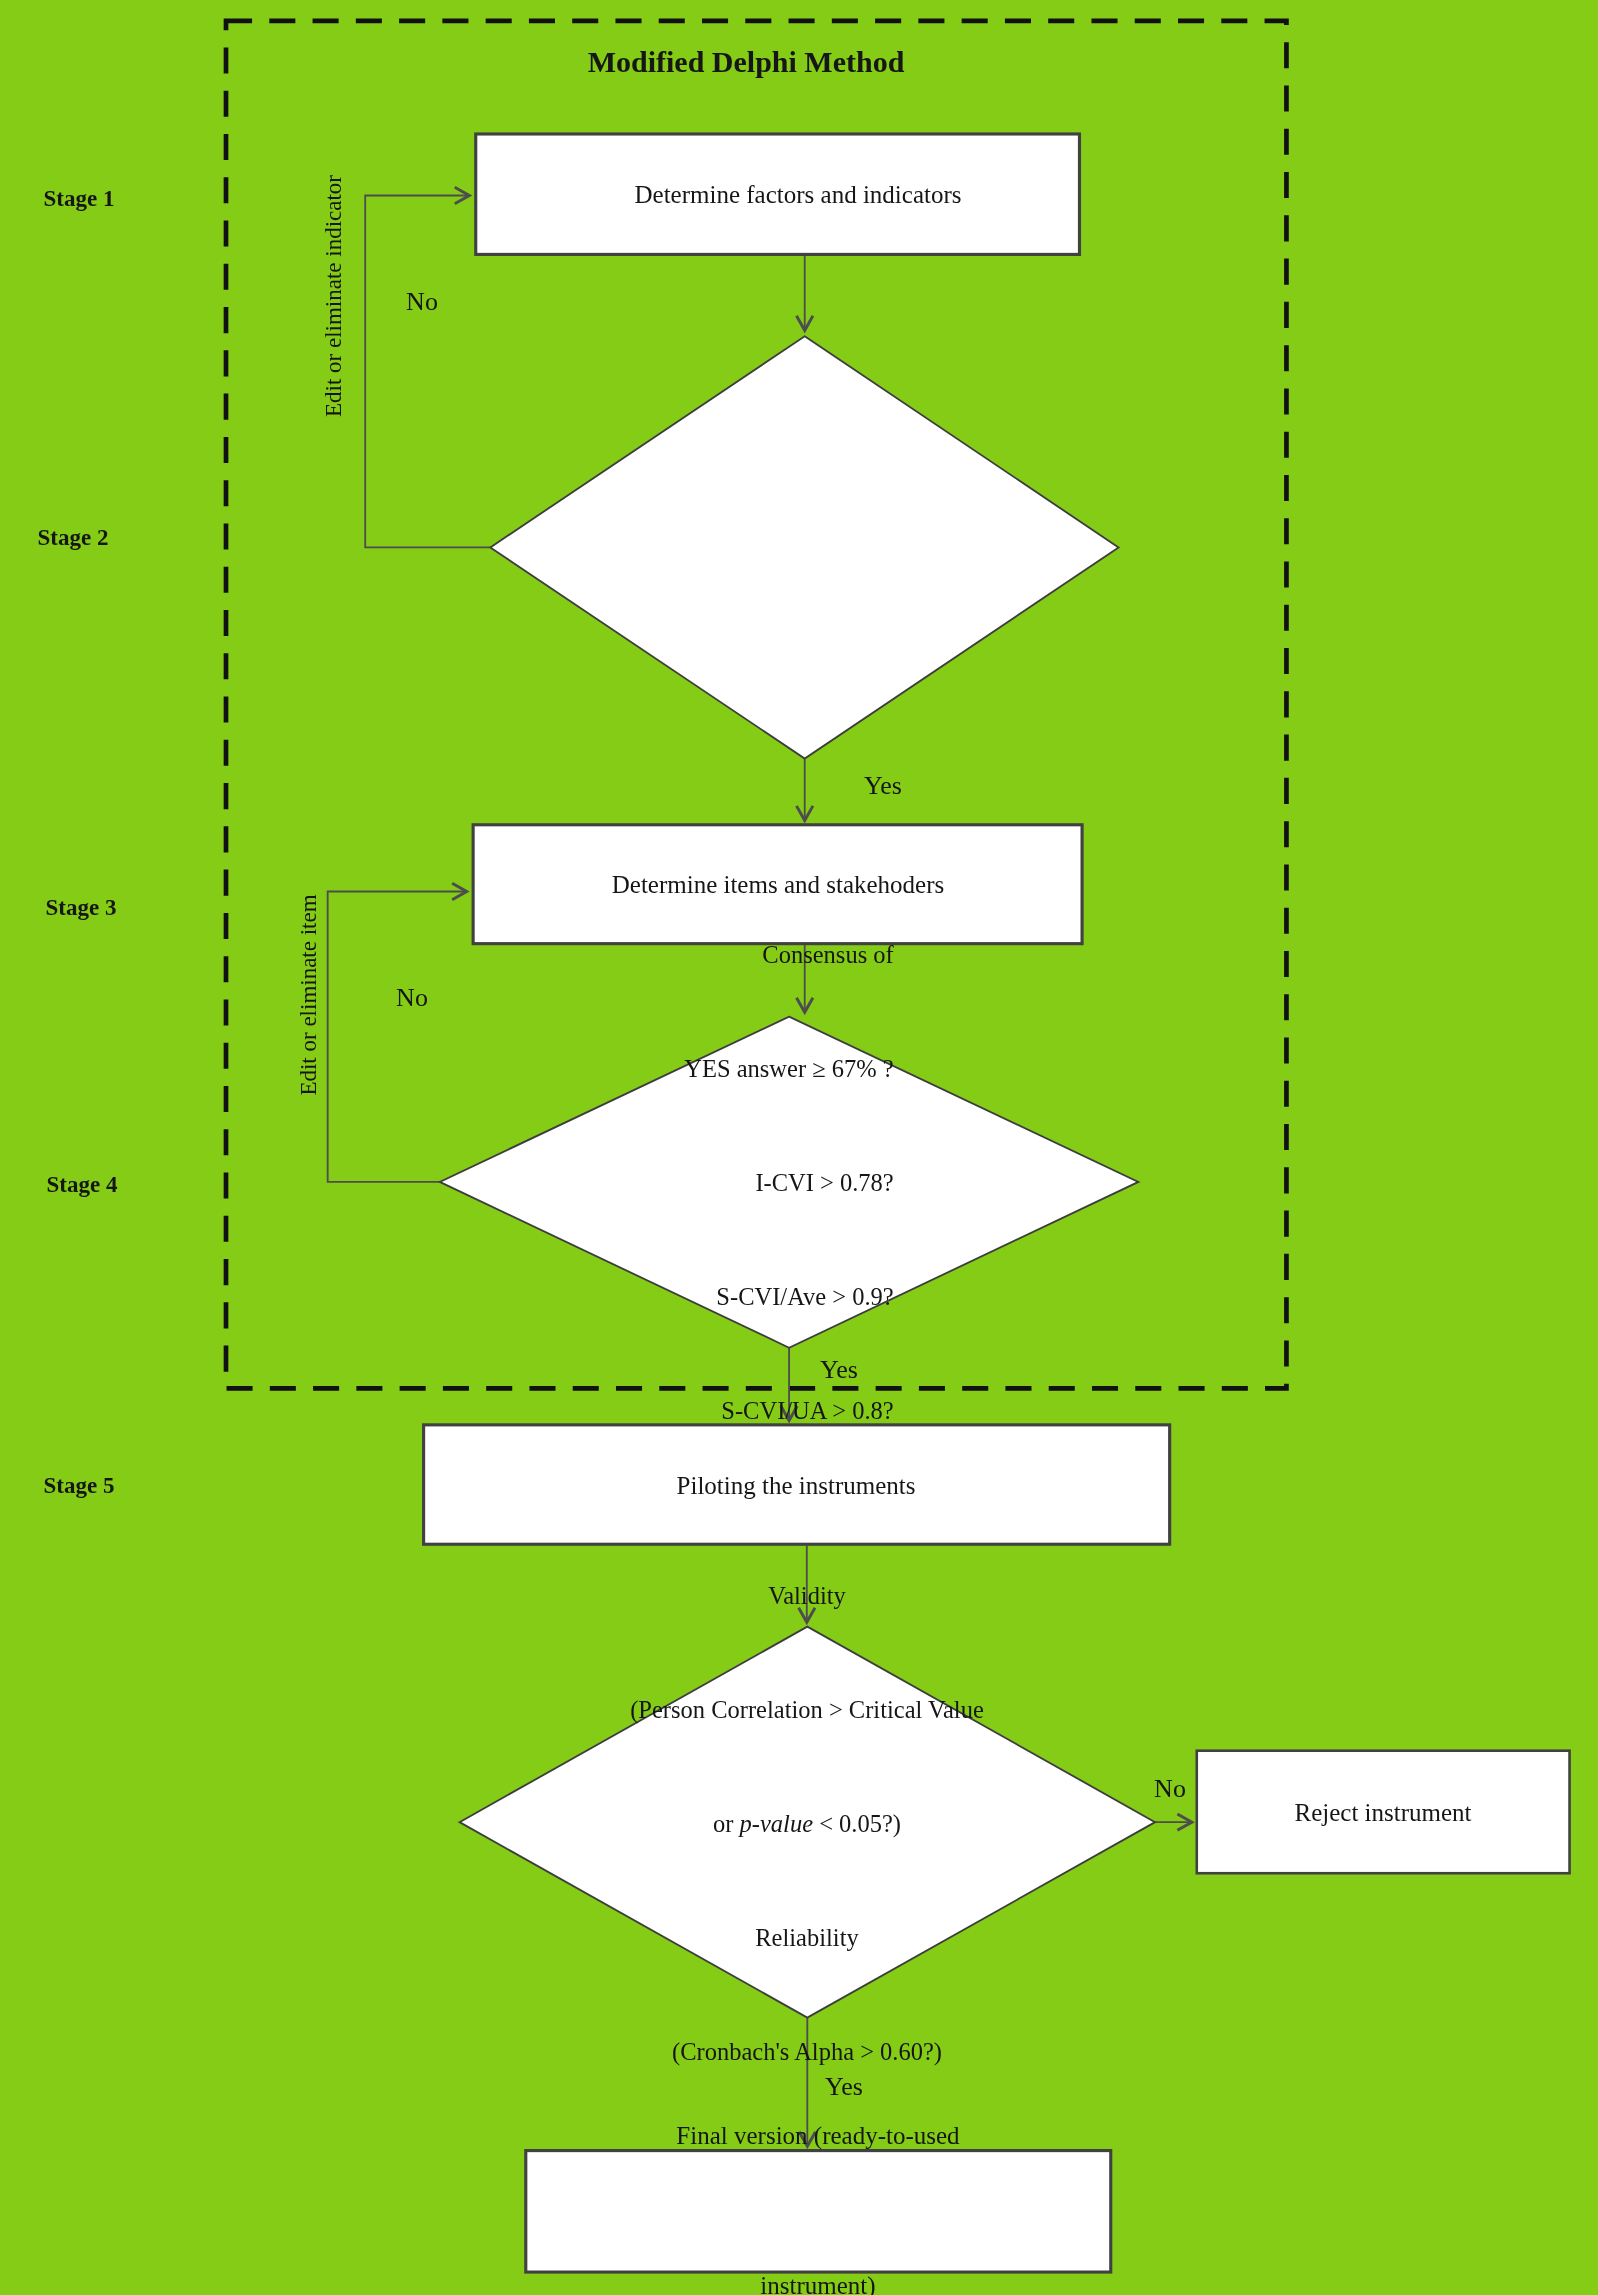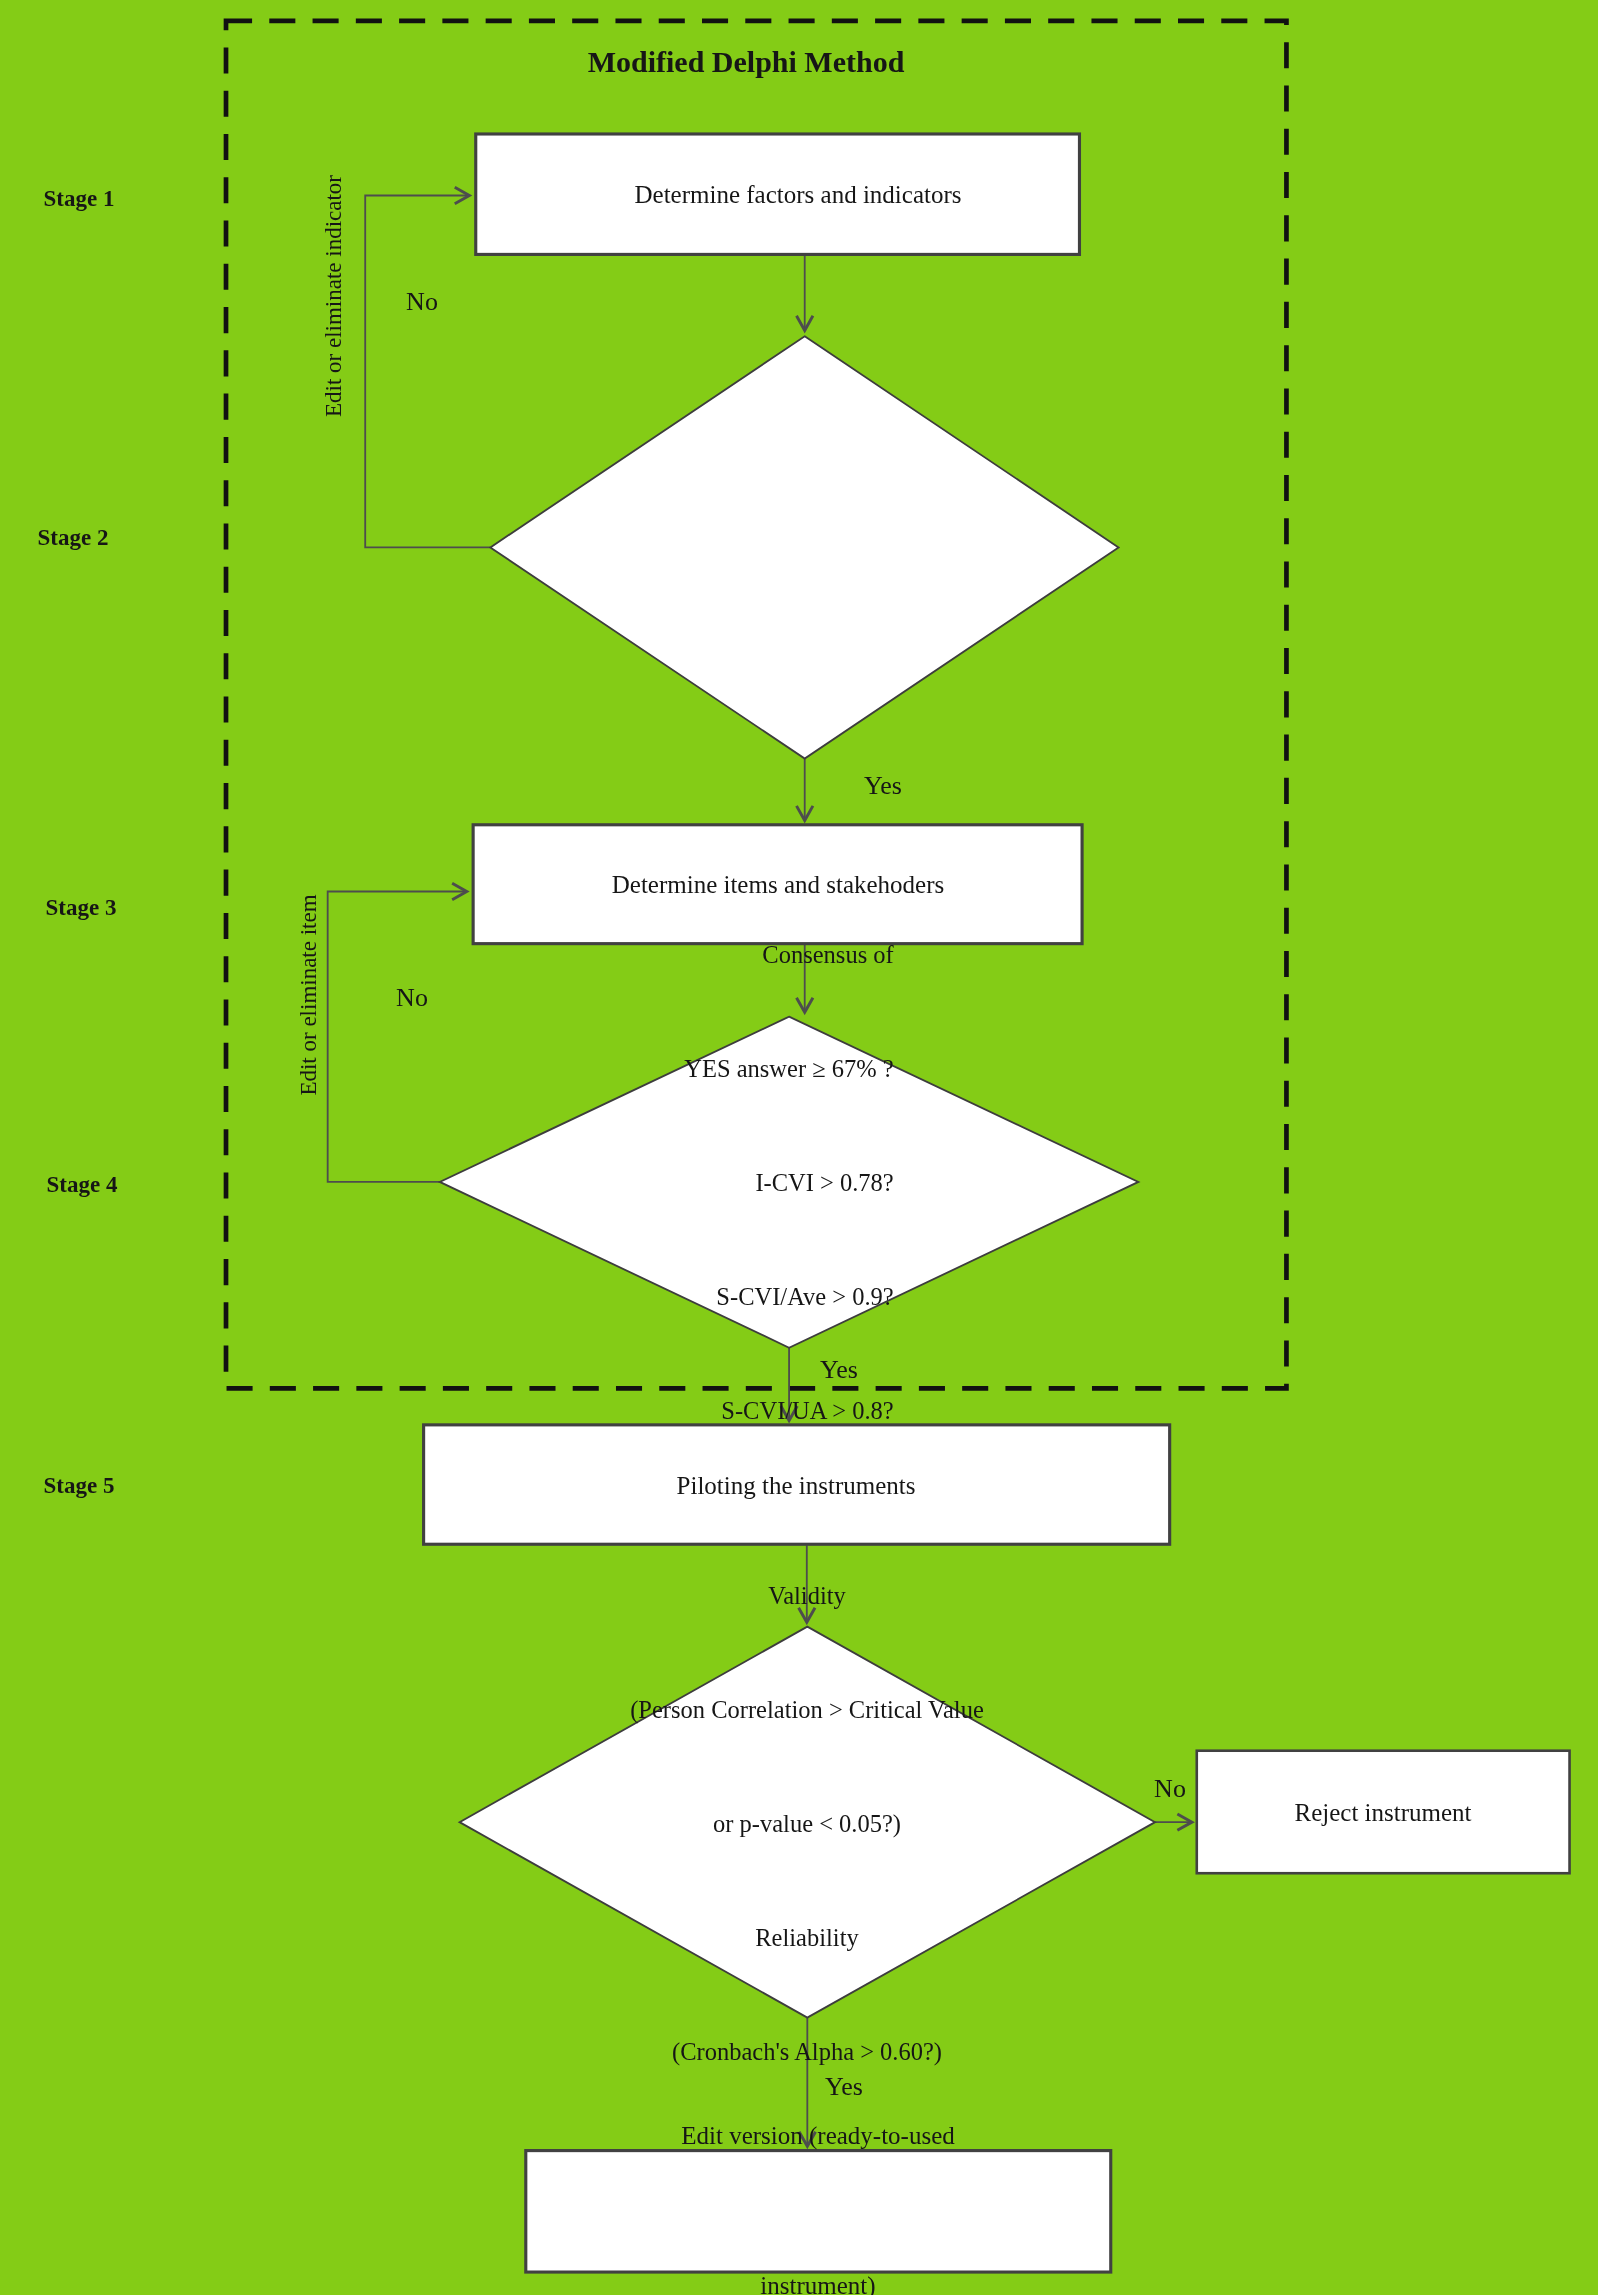--- a/index.html
+++ b/index.html
@@ -22,21 +22,21 @@
   }
   .title{font-weight:bold;font-size:30px;}
   .stage{font-weight:bold;font-size:23px;text-align:center;}
   .multi{white-space:pre;line-height:38px;font-size:24.5px;}
   .edge-label{font-size:26px;}
   .rot{
     transform:translate(-50%,-50%) rotate(-90deg);
     font-size:23px;
   }
   .final-text{white-space:pre;line-height:50px;font-size:25px;}
-  .it{margin-top:21px;}
+  .it{font-style:italic;margin-top:21px;}
 </style>
 </head>
 <body>
 
 <div id="page">
 
   <svg id="canvas" viewBox="0 0 3066 4402" xmlns="http://www.w3.org/2000/svg">
     <defs>
       <marker id="arrow" markerWidth="14" markerHeight="14" refX="9.5" refY="6" orient="auto">
         <path d="M2,1.5 L10,6 L2,10.5" fill="none" stroke="#4d4d4d" stroke-width="1.6"></path>
@@ -105,18 +105,18 @@
     <div><span>or </span><span class="it">p-value</span><span> &lt; 0.05?)</span></div>
     <div>Reliability</div>
     <div>(Cronbach's Alpha &gt; 0.60?)</div>
   </div>
 
   <div class="txt edge-label" style="left:1170px;top:1789px;">No</div>
   <div class="txt" style="left:1383px;top:1813px;">Reject instrument</div>
 
   <div class="txt edge-label" style="left:844px;top:2087px;">Yes</div>
   <div class="txt final-text" style="left:818px;top:2211px;">
-    <div>Edit version (ready-to-used</div>
+    <div>Final version (ready-to-used</div>
     <div>instrument)</div>
   </div>
 
 </div>
 
 
 </body></html>

